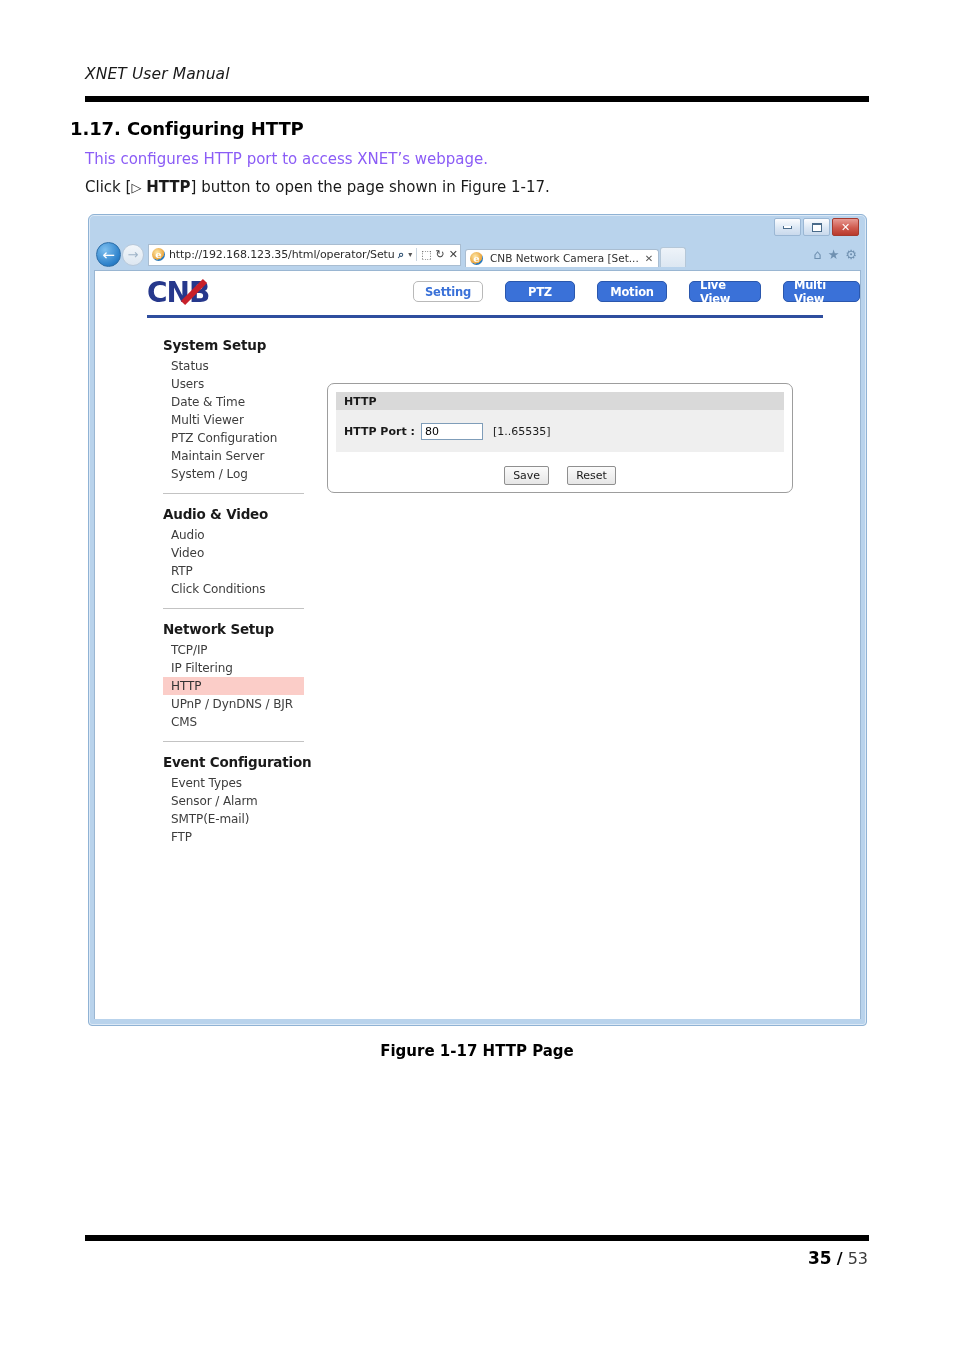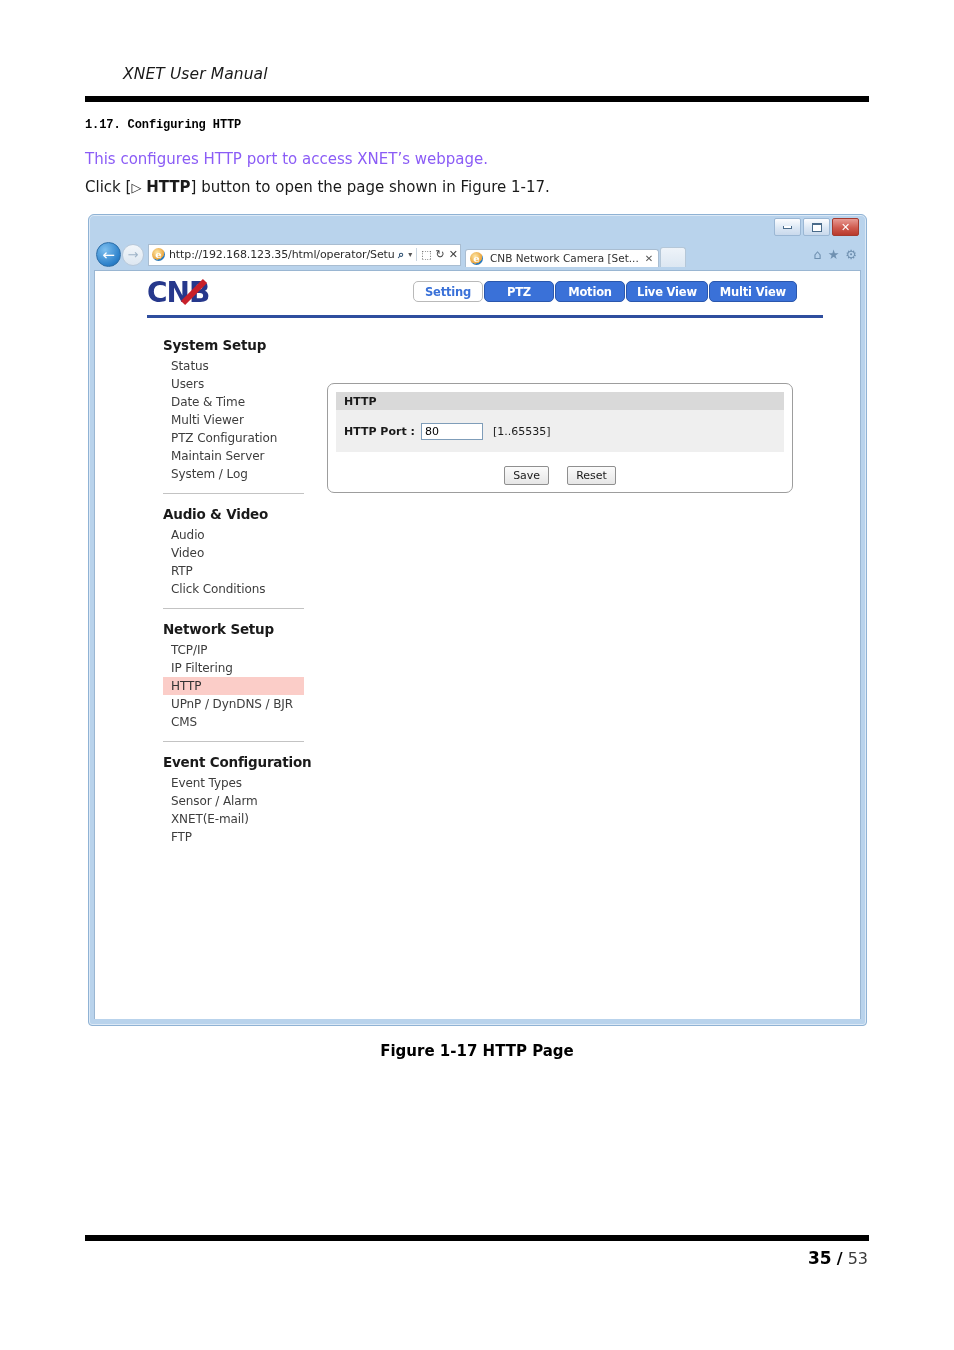--- a/index.html
+++ b/index.html
@@ -11,21 +11,21 @@
     font-family: "DejaVu Sans", "Liberation Sans", sans-serif;
     position: relative;
     overflow: hidden;
   }
 
   
   .page { position: absolute; inset: 0; }
 
   .doc-header {
     position: absolute;
-    left: 85px; top: 64px; width: 785px; margin-left: 38px;
+    left: 85px; top: 64px; width: 785px;
   }
   .doc-header-title {
     font-family: "DejaVu Sans", "Liberation Sans", sans-serif;
     font-style: italic;
     font-size: 15.5px;
     color: #1a1a1a;
     letter-spacing: .1px;
   }
   .rule-top {
     position: absolute;
@@ -33,24 +33,23 @@
     background: #000000;
   }
   .rule-bottom {
     position: absolute;
     left: 85px; top: 1235px; width: 784px; height: 6px;
     background: #000000;
   }
 
   .sec-title {
     position: absolute;
-    left: 85px; top: 118px;
-    font-size: 12px; font-weight: bold; color: #000;
+    left: 70px; top: 118px;
+    font-size: 18px; font-weight: bold; color: #000;
     letter-spacing: -.1px;
-    font-family: Liberation Mono, monospace;
   }
   .para1 {
     position: absolute;
     left: 85px; top: 150px;
     font-size: 15px; color: #8b5cf6;
   }
   .para2 {
     position: absolute;
     left: 85px; top: 178px;
     font-size: 15px; color: #1a1a1a;
@@ -215,21 +214,21 @@
   .cnb-topbar {
     position: relative;
     height: 48px;
   }
   .cnb-logo {
     position: absolute; left: 52px; top: 7px;
     width: 112px; height: 30px;
   }
   .navbtns {
     position: absolute; left: 318px; top: 10px;
-    display: flex; gap: 1px;
+    display: flex; gap: 22px;
   }
   .navbtn {
     height: 21px;
     min-width: 70px;
     border-radius: 5px;
     display: flex; align-items: center; justify-content: center;
     font-size: 11.5px; font-weight: bold;
     background: #3a71d8;
     color: #ffffff;
     border: 1px solid #2a57ad;
@@ -458,21 +457,21 @@
             <div class="side-item sel">HTTP</div>
             <div class="side-item">UPnP / DynDNS / BJR</div>
             <div class="side-item">CMS</div>
           </div>
           <div class="side-div"></div>
 
           <div class="side-group">
             <div class="side-head">Event Configuration</div>
             <div class="side-item">Event Types</div>
             <div class="side-item">Sensor / Alarm</div>
-            <div class="side-item">XNET(E-mail)</div>
+            <div class="side-item">SMTP(E-mail)</div>
             <div class="side-item">FTP</div>
           </div>
         </div>
 
         <div class="panel">
           <div class="panel-head">
             <span>HTTP</span>
           </div>
           <div class="panel-row">
             <span class="lbl">HTTP Port :</span>

